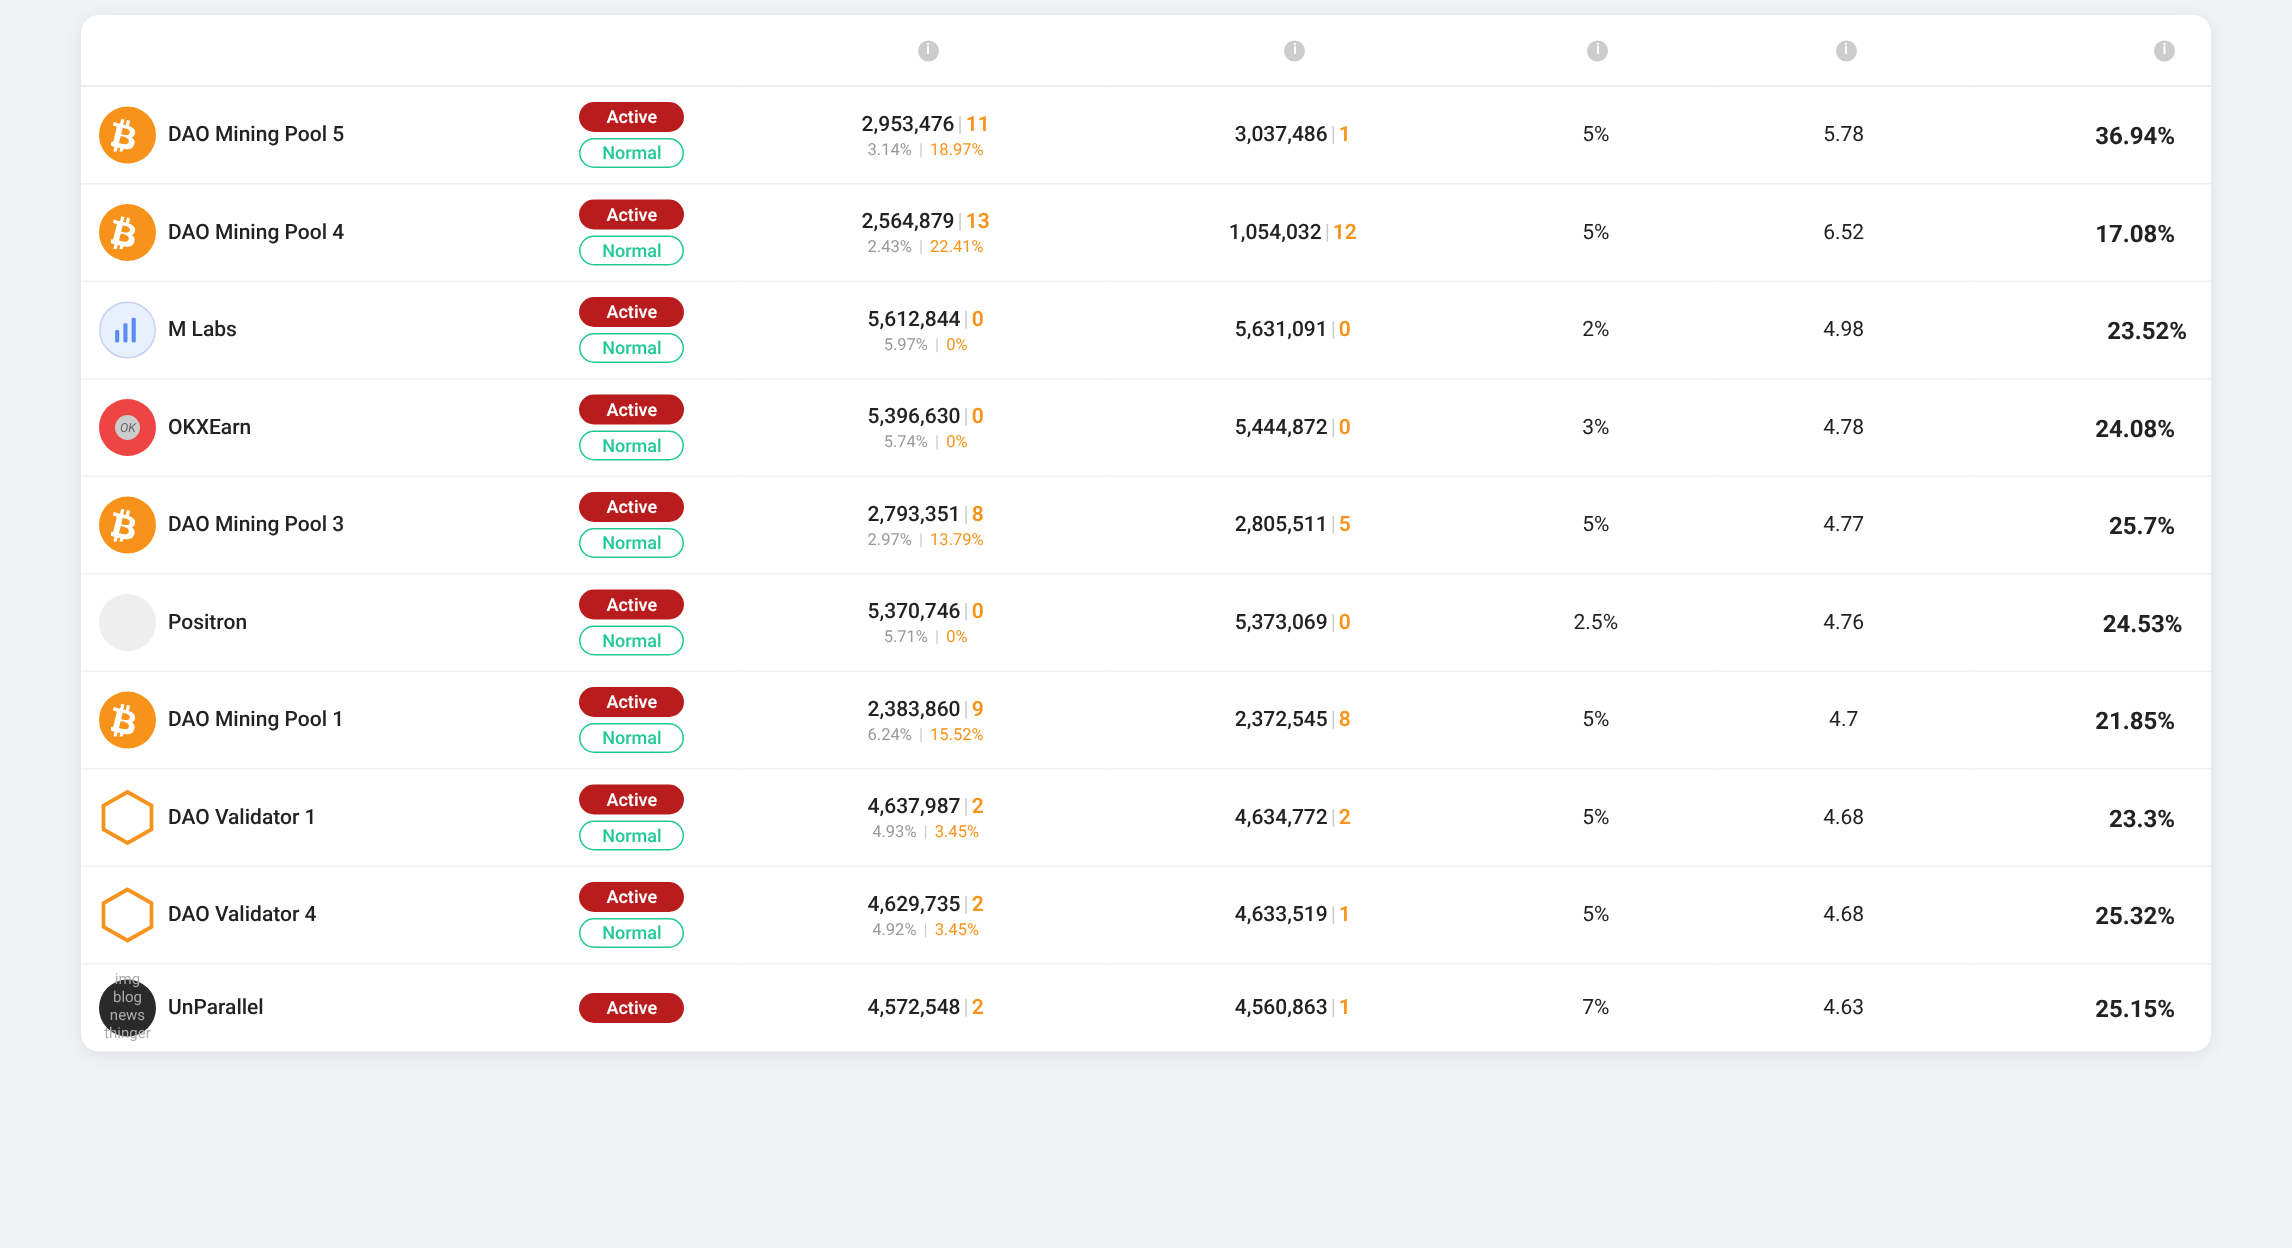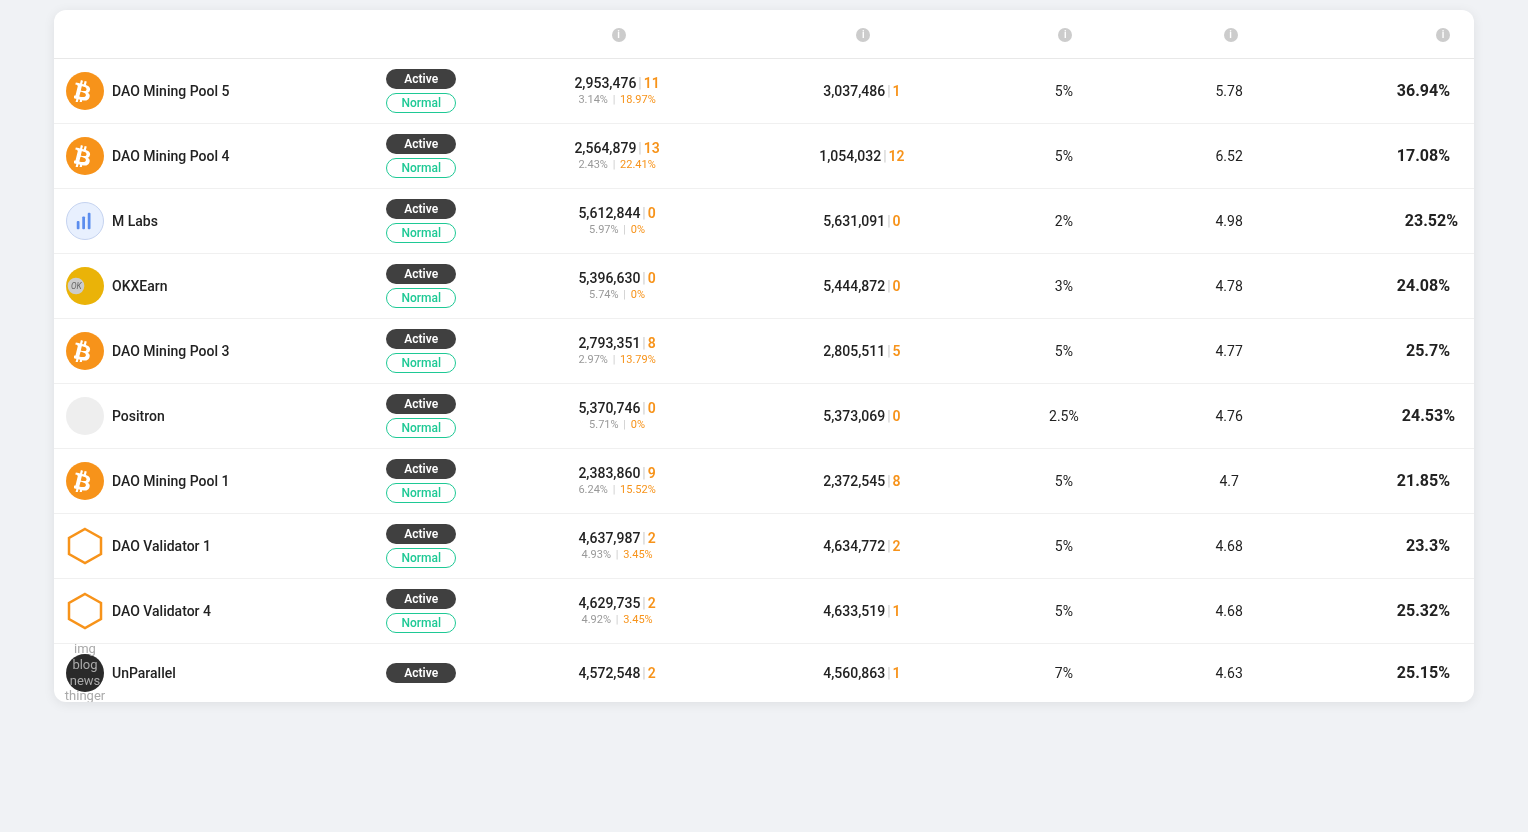--- a/index.html
+++ b/index.html
@@ -68,21 +68,21 @@
       font-weight: 500;
       color: #222;
     }
     .status-cell {
       display: flex;
       flex-direction: column;
       align-items: center;
       gap: 4px;
     }
     .badge-active {
-      background: #404040;
+      background: #b91c1c;
       color: #fff;
       border-radius: 12px;
       padding: 3px 14px;
       font-size: 12px;
       font-weight: 600;
       min-width: 70px;
       text-align: center;
     }
     .badge-normal {
       background: #fff;
@@ -177,23 +177,24 @@
       background: #e8f0fe;
       border: 1px solid #c5d3f0;
       display: flex;
       align-items: center;
       justify-content: center;
     }
     .okx-icon {
       width: 38px;
       height: 38px;
       border-radius: 50%;
-      background: #eab308;
+      background: #ef4444;
       display: flex;
       align-items: center;
+      justify-content: center;
       font-style: italic;
     }
     .dao-validator-icon {
       width: 38px;
       height: 38px;
       display: flex;
       align-items: center;
       justify-content: center;
     }
     .unparallel-icon {
@@ -640,21 +641,21 @@
       </div>
     </td>
     <td class="commission-cell">5%</td>
     <td class="hybrid-cell">4.68</td>
     <td class="reward-cell" style="padding-right:24px;">25.32%</td>
   </tr>
         <tr>
     <td>
       <div class="validator-cell">
         <div class="unparallel-icon">
-                <span style="font-size:13px;color:#aaa;text-align:center;line-height:1.2;">img<br>blog news<br>thinger</span>
+                <span style="font-size:10px;color:#aaa;text-align:center;line-height:1.2;">img<br>blog news<br>thinger</span>
               </div>
         <span class="validator-name">UnParallel</span>
       </div>
     </td>
     <td>
       <div class="status-cell">
         <span class="badge-active">Active</span>
 
       </div>
     </td>

